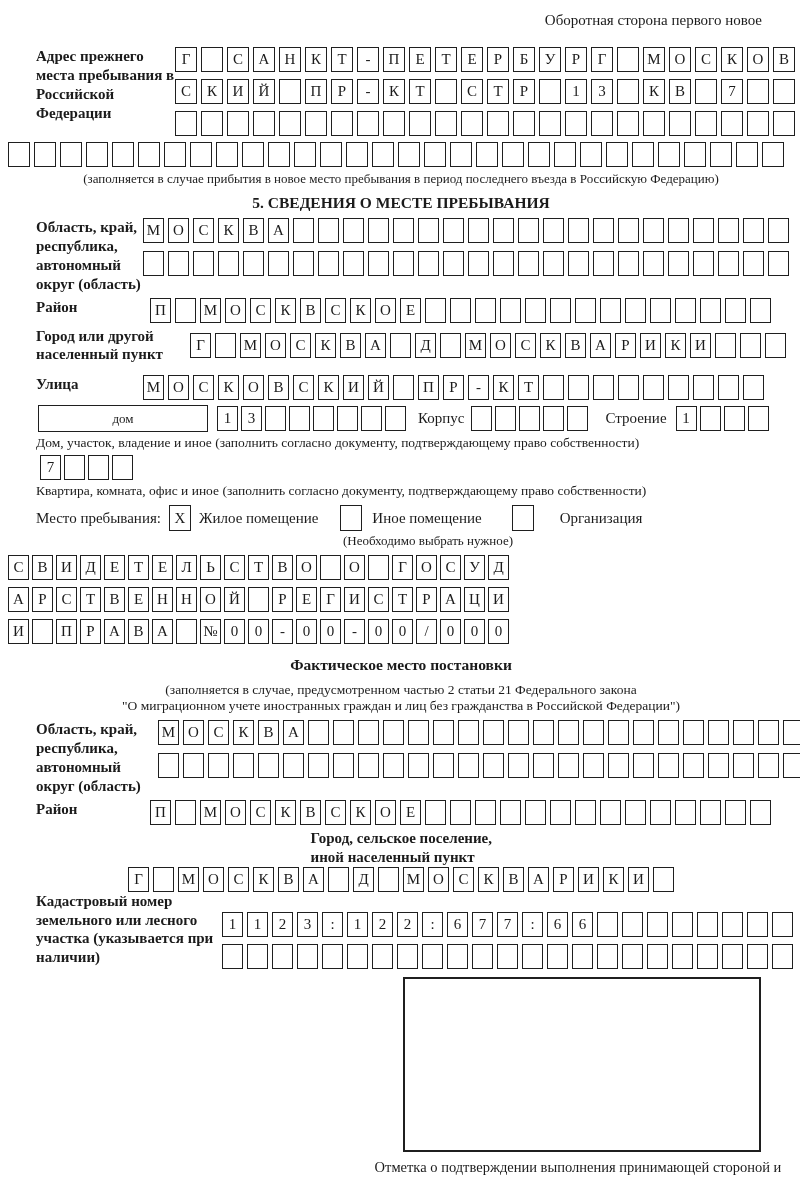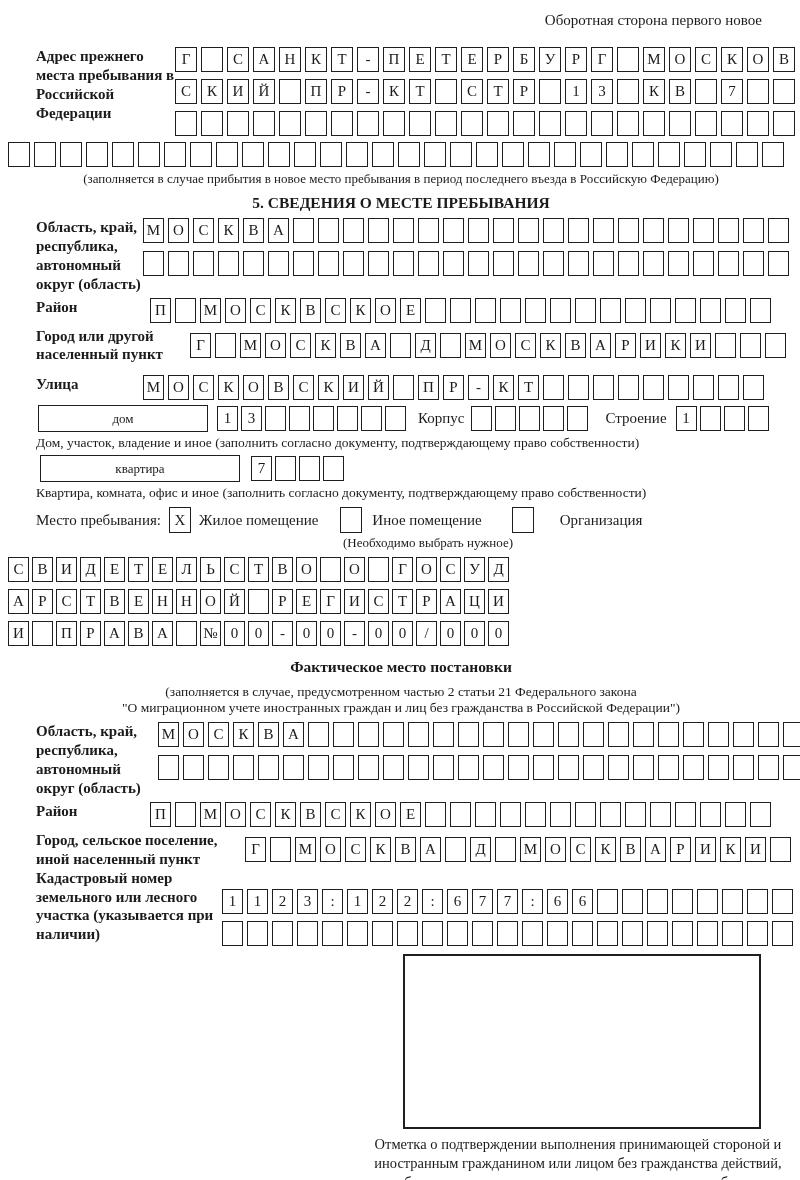--- a/index.html
+++ b/index.html
@@ -341,21 +341,20 @@
     <div class="grid gap3">
         <span class="cell">1</span>
         <span class="cell"></span>
         <span class="cell"></span>
         <span class="cell"></span>
       </div>
   </div>
   <div class="note-left" style="margin-top:3px;">Дом, участок, владение и иное (заполнить согласно документу, подтверждающему право собственности)</div>
 
   <div style="display:flex; align-items:center; margin:4px 0 0 32px; gap:3px;">
-    <div class="wide-box" style="width:200px; margin-right:8px;">квартира</div>
     <div class="grid gap3">
         <span class="cell">7</span>
         <span class="cell"></span>
         <span class="cell"></span>
         <span class="cell"></span>
       </div>
   </div>
   <div class="note-left" style="margin-top:3px;">Квартира, комната, офис и иное (заполнить согласно документу, подтверждающему право собственности)</div>
 
   <div style="display:flex; align-items:center; margin-top:6px; padding-left:28px; font-size:15px;">
@@ -533,21 +532,21 @@
         <span class="cell"></span>
         <span class="cell"></span>
         <span class="cell"></span>
         <span class="cell"></span>
         <span class="cell"></span>
         <span class="cell"></span>
         <span class="cell"></span>
       </div>
   </div>
 
-  <div class="frow" style="margin-top:4px; align-items:center;">
+  <div class="frow" style="margin-top:4px; align-items:center;flex-direction:column;">
     <div class="flabel" style="width:237px;">Город, сельское поселение, иной населенный пункт</div>
     <div class="grid">
         <span class="cell">Г</span>
         <span class="cell"></span>
         <span class="cell">М</span>
         <span class="cell">О</span>
         <span class="cell">С</span>
         <span class="cell">К</span>
         <span class="cell">В</span>
         <span class="cell">А</span>

